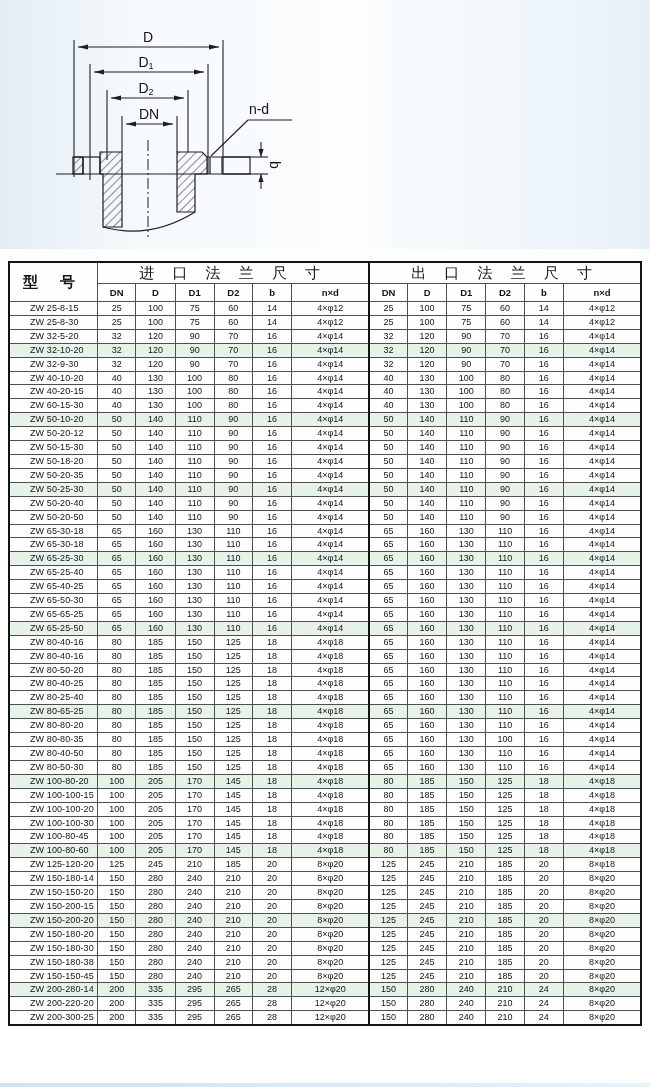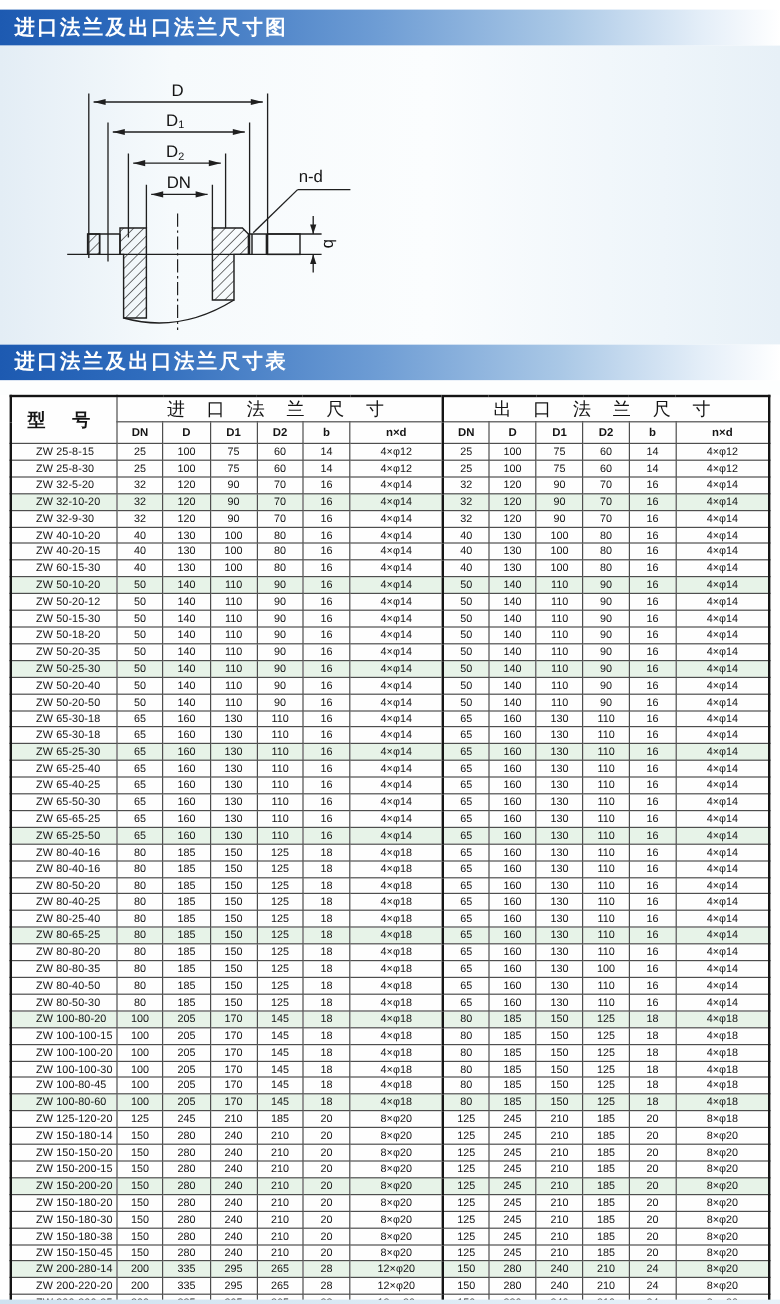--- a/index.html
+++ b/index.html
@@ -32,23 +32,20 @@
   .bottom-strip{position:absolute;left:0;bottom:0;width:650px;height:4px;
         background:linear-gradient(90deg,#cfe2f0,#e8f2f9);}
 
   .sub{font-size:9px;}
 </style>
 </head>
 <body>
 
 <div class="page">
 
-  <div class="band band-top">
-    <span>进口法兰及出口法兰尺寸图</span>
-  </div>
 
   <div class="diagram-wrap">
     <svg width="650" height="249" viewBox="0 0 650 249">
       <defs>
         <pattern id="hatch" patternUnits="userSpaceOnUse" width="6" height="6" patternTransform="rotate(45)">
           <line x1="0" y1="0" x2="0" y2="6" stroke="#2b2b2b" stroke-width="1.1"></line>
         </pattern>
       </defs>
 
       <g stroke="#1f1f1f" stroke-width="1.1">
@@ -126,23 +123,20 @@
         <line x1="250" y1="174" x2="268" y2="174"></line>
         <line x1="261" y1="142" x2="261" y2="157"></line>
         <line x1="261" y1="189" x2="261" y2="174"></line>
         <polygon points="261,157 258.4,149 263.6,149" fill="#1f1f1f" stroke="none"></polygon>
         <polygon points="261,174 258.4,182 263.6,182" fill="#1f1f1f" stroke="none"></polygon>
         <text x="270" y="165" text-anchor="middle" font-size="14" fill="#141414" stroke="none" transform="rotate(90,270,165)" font-family="Liberation Sans, sans-serif">b</text>
       </g>
     </svg>
   </div>
 
-  <div class="band">
-    <span>进口法兰及出口法兰尺寸表</span>
-  </div>
 
   <div class="gap"></div>
 
   <table class="dim">
     <colgroup>
       <col style="width:88px">
         <col style="width:38px">
         <col style="width:39px">
         <col style="width:39px">
         <col style="width:38px">

